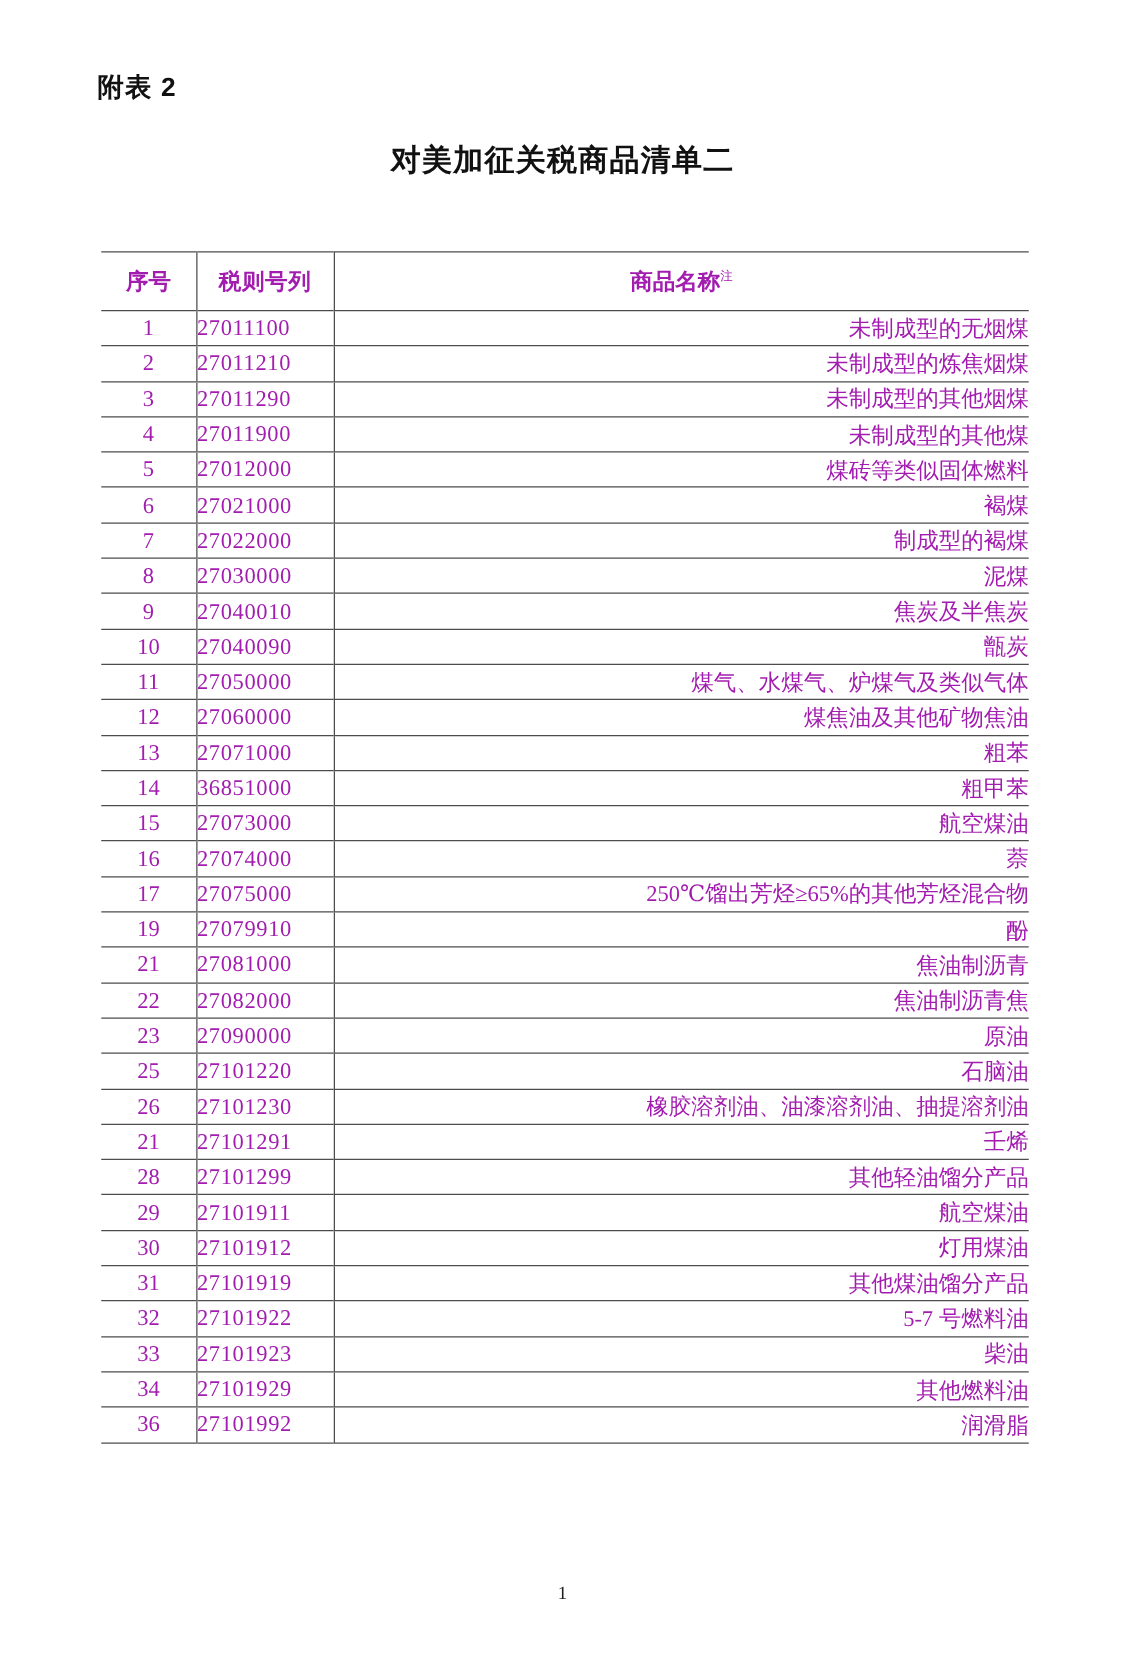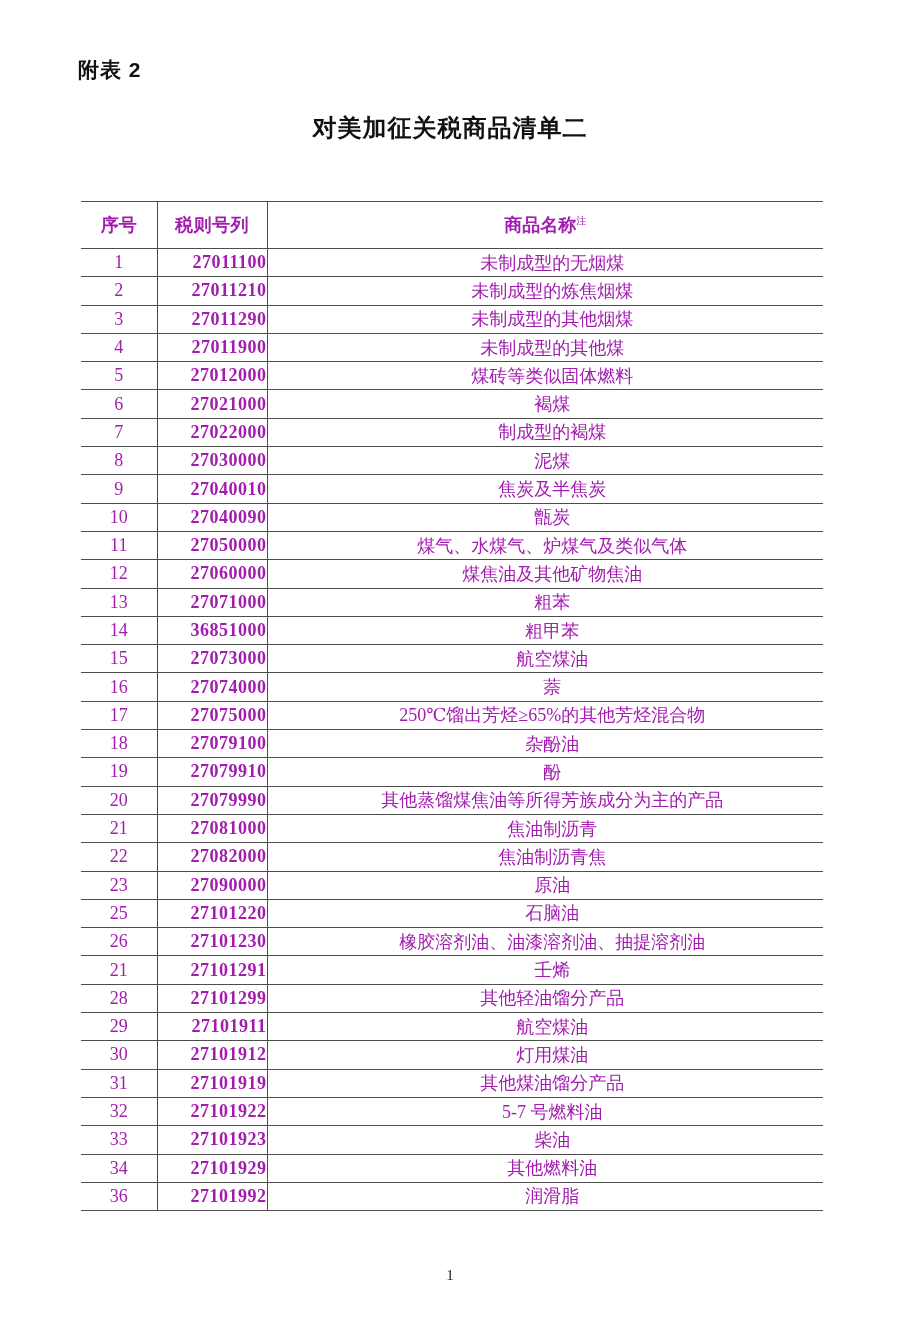--- a/index.html
+++ b/index.html
@@ -66,22 +66,22 @@
     padding: 0;
     vertical-align: middle;
   }
   table.tariff td {
     padding: 0;
     vertical-align: middle;
     white-space: nowrap;
     overflow: hidden;
   }
   .col-seq   { width: 76px;  text-align: center; border-right: 1.5px solid #4d4d4d; }
-  .col-code  { width: 110px; text-align: right; border-right: 1.5px solid #4d4d4d; letter-spacing: 0.5px; font-weight: bold; }
-  .col-name  { width: 556px; text-align: center; padding-left: 14px !important; }
+  .col-code  { width: 110px; text-align: left; border-right: 1.5px solid #4d4d4d; letter-spacing: 0.5px; }
+  .col-name  { width: 556px; text-align: right; padding-left: 14px !important; }
   th.col-name { text-align: center; padding-left: 0 !important; }
   th.col-name sup {
     font-size: 10px;
     font-weight: normal;
     vertical-align: super;
     line-height: 0;
   }
   .page-number {
     position: absolute;
     left: 0;
@@ -210,37 +210,27 @@
     <td class="col-code">27074000</td>
     <td class="col-name">萘</td>
   </tr>
 
   <tr>
     <td class="col-seq">17</td>
     <td class="col-code">27075000</td>
     <td class="col-name">250℃馏出芳烃≥65%的其他芳烃混合物</td>
   </tr>
 
-  <tr>
-    <td class="col-seq">18</td>
-    <td class="col-code">27079100</td>
-    <td class="col-name">杂酚油</td>
-  </tr>
 
   <tr>
     <td class="col-seq">19</td>
     <td class="col-code">27079910</td>
     <td class="col-name">酚</td>
   </tr>
 
-  <tr>
-    <td class="col-seq">20</td>
-    <td class="col-code">27079990</td>
-    <td class="col-name">其他蒸馏煤焦油等所得芳族成分为主的产品</td>
-  </tr>
 
   <tr>
     <td class="col-seq">21</td>
     <td class="col-code">27081000</td>
     <td class="col-name">焦油制沥青</td>
   </tr>
 
   <tr>
     <td class="col-seq">22</td>
     <td class="col-code">27082000</td>

